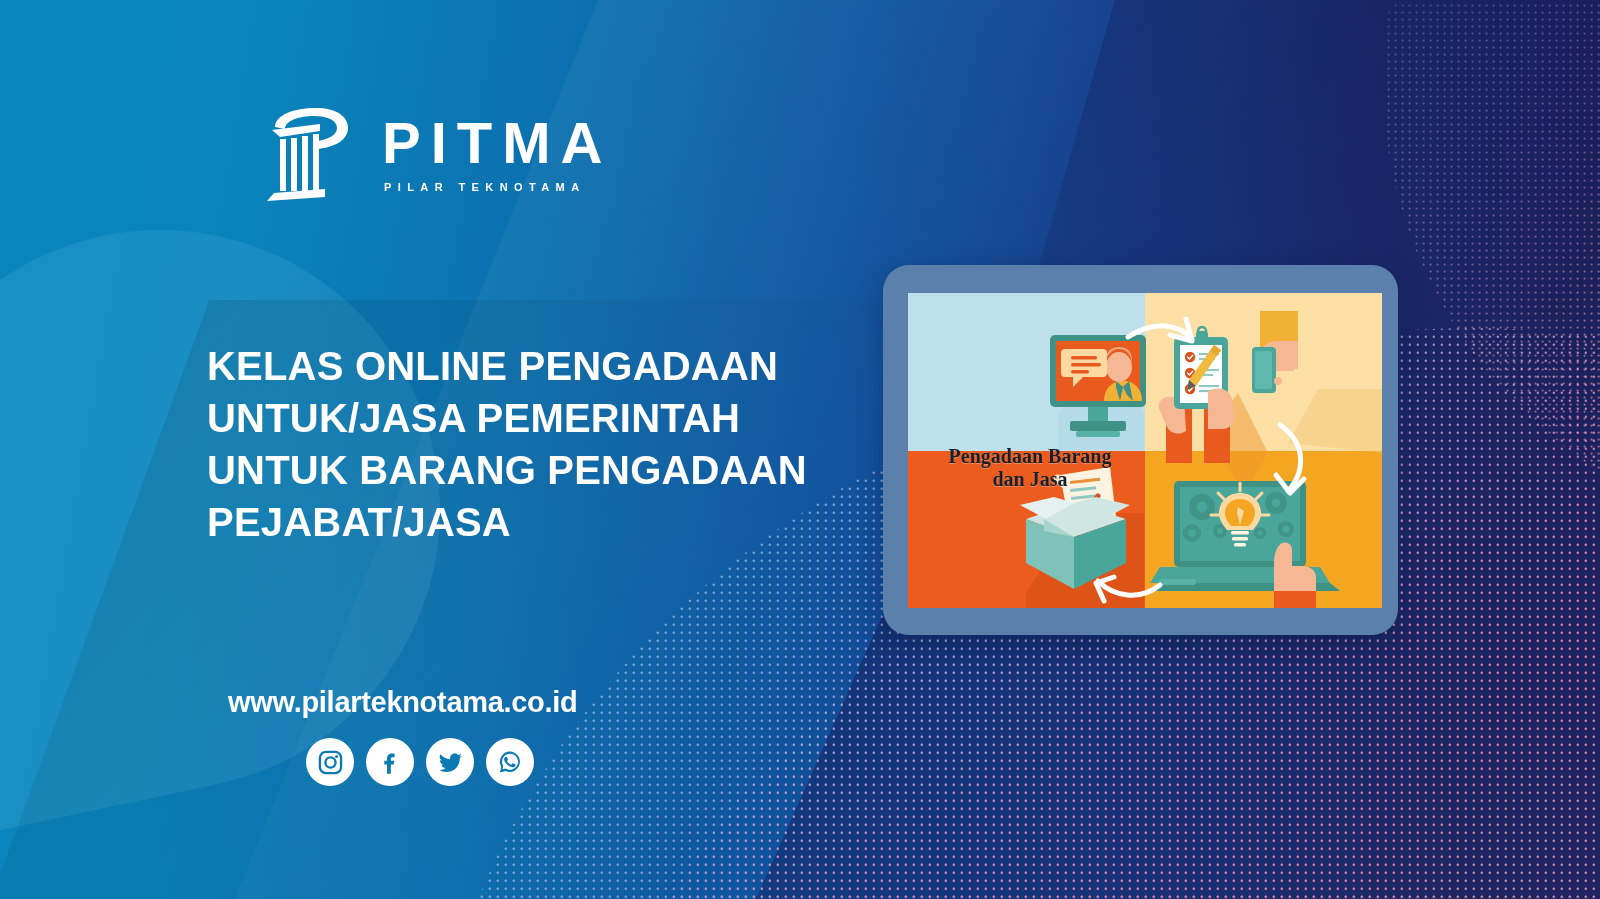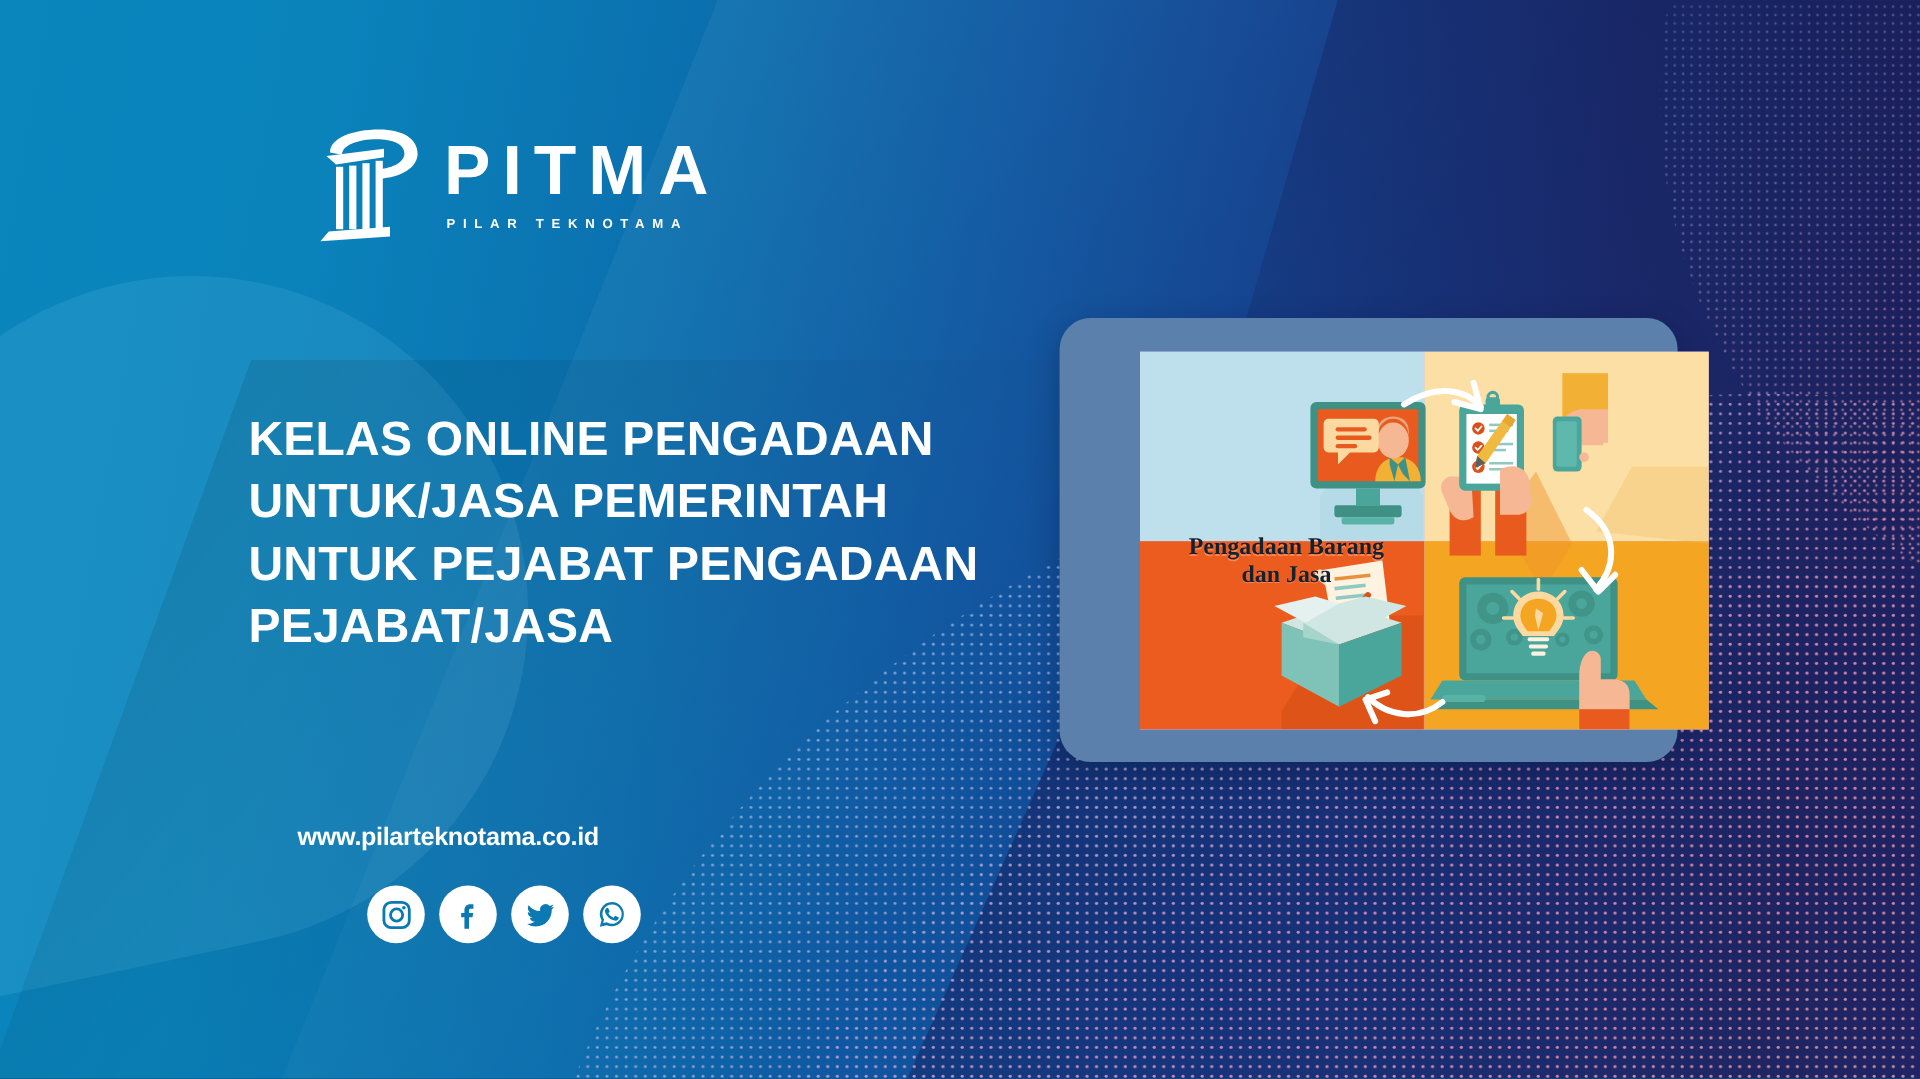--- a/index.html
+++ b/index.html
@@ -40,58 +40,58 @@
   .bg-shadow-sweep{
     position:absolute;left:60px;top:300px;width:900px;height:820px;
     background:linear-gradient(115deg,rgba(0,0,0,.10),rgba(0,0,0,0) 58%);
     transform:skewX(-20deg);
   }
   
   .wave-wrap{position:absolute;inset:0;overflow:hidden;pointer-events:none;}
   .wave-svg{position:absolute;right:-60px;bottom:-120px;width:1180px;height:900px;}
   .wave-svg2{position:absolute;right:-260px;top:-220px;width:900px;height:780px;opacity:.85;}
   
-  .logo{position:absolute;left:258px;top:104px;display:flex;align-items:center;gap:16px;}
+  .logo{position:absolute;left:258px;top:104px;display:flex;align-items:center;gap:28px;}
   .logo-mark{width:92px;height:98px;flex:none;}
   .logo-words{display:flex;flex-direction:column;}
   .logo-name{
     color:#fff;font-size:58px;font-weight:700;letter-spacing:10px;line-height:1;
     padding-left:4px;
   }
   .logo-sub{
     color:#fff;font-size:11px;font-weight:700;letter-spacing:6.4px;
     margin-top:9px;padding-left:6px;
   }
   
   .headline{
     position:absolute;left:207px;top:340px;width:640px;
     color:#fff;font-size:40px;font-weight:700;line-height:1.3;
     letter-spacing:.2px;
   }
   .headline div{white-space:nowrap;}
   
   .url{
     position:absolute;left:228px;top:686px;
-    color:#fff;font-size:21px;font-weight:800;letter-spacing:-.3px;margin-left:20px;
+    color:#fff;font-size:29px;font-weight:800;letter-spacing:-.3px;
   }
   .socials{position:absolute;left:306px;top:738px;display:flex;gap:12px;}
   .soc{
     width:48px;height:48px;border-radius:50%;background:#fff;
     display:flex;align-items:center;justify-content:center;
   }
   .soc svg{display:block;}
   
   .tablet{
     position:absolute;left:883px;top:265px;width:515px;height:370px;
     background:#5c80ac;border-radius:26px;
     box-shadow:0 8px 26px rgba(4,18,48,.30);
   }
   .tablet-inner{
     position:absolute;left:25px;top:28px;width:474px;height:315px;
-    overflow:hidden;background:#c4b5fd;margin-left:42px;
+    overflow:hidden;background:#a3a3a3;
   }
   .quad{position:absolute;width:50%;height:50%;overflow:hidden;}
   .q-tl{left:0;top:0;background:#bde0ec;}
   .q-tr{left:50%;top:0;background:#fbdfa4;}
   .q-bl{left:0;top:50%;background:#ec5c1e;}
   .q-br{left:50%;top:50%;background:#f4a623;}
   .illus-title{
     position:absolute;left:8px;top:152px;width:228px;
     text-align:center;color:#17212e;
     font-family:"Liberation Serif",serif;font-weight:700;
@@ -175,21 +175,21 @@
     </svg>
     <div class="logo-words">
       <div class="logo-name">PITMA</div>
       <div class="logo-sub">PILAR TEKNOTAMA</div>
     </div>
   </div>
 
   <div class="headline">
     <div>KELAS ONLINE PENGADAAN</div>
     <div>UNTUK/JASA PEMERINTAH</div>
-    <div>UNTUK PEJABAT PENGADAAN</div>
+    <div>UNTUK BARANG PENGADAAN</div>
     <div>PEJABAT/JASA</div>
   </div>
 
   <div class="url">www.pilarteknotama.co.id</div>
 
   <div class="socials">
     <div class="soc">
       <svg width="27" height="27" viewBox="0 0 24 24">
         <rect x="2.6" y="2.6" width="18.8" height="18.8" rx="5.4" ry="5.4" fill="none" stroke="#0b7ab3" stroke-width="2.1"></rect>
         <circle cx="12" cy="12" r="4.5" fill="none" stroke="#0b7ab3" stroke-width="2.1"></circle>

